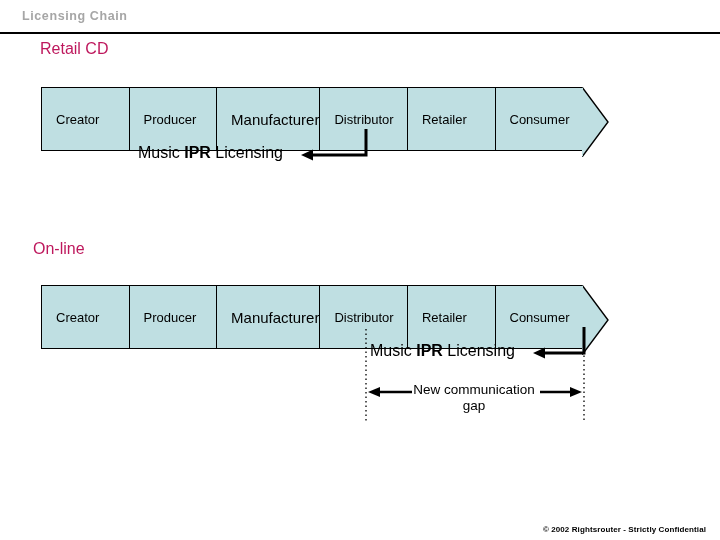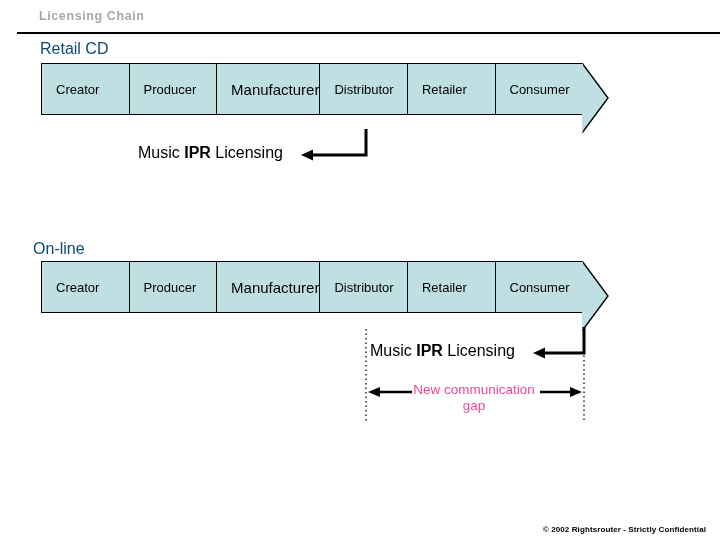--- a/index.html
+++ b/index.html
@@ -13,21 +13,21 @@
     height: 540px;
     position: relative;
     overflow: hidden;
     font-family: "Liberation Sans", sans-serif;
     color: #000000;
   }
 
   
   #slide-header {
     position: absolute;
-    left: 17px; top: 0;
+    left: 0; top: 0;
     width: 680px; height: 34px;
   }
   #header-title {
     position: absolute;
     left: 22px; top: 9px;
     font-size: 12.5px;
     font-weight: bold;
     letter-spacing: 0.6px;
     color: #a6a6a6;
     white-space: nowrap;
@@ -53,33 +53,34 @@
     position: absolute;
     left: 0; top: 32px;
     width: 720px; height: 2px;
     background: #000000;
   }
 
   
   .section-heading {
     position: absolute;
     font-size: 16px;
-    color: #0c4a6e;
+    color: #be185d;
     white-space: nowrap;
   }
   #heading-retail-cd { left: 40px; top: 40px; }
   #heading-online    { left: 33px; top: 240px; }
 
   
   .chain-row {
     position: absolute;
     left: 41px;
     width: 542px;
-    height: 52px;
+    height: 64px;
     display: flex;
+    margin-top: 24px;
   }
   #chain-row-retail { top: 63px; }
   #chain-row-online { top: 261px; }
 
   .chain-cell {
     position: relative;
     flex: 1 1 0;
     background: #bfdfe2;
     border: 1px solid #000000;
     border-right: none;
@@ -127,21 +128,21 @@
     width: 232px; height: 92px;
   }
   #gap-block svg { display: block; }
   #label-new-comm-gap {
     position: absolute;
     left: 404px; top: 382px;
     width: 140px;
     text-align: center;
     font-size: 13.5px;
     line-height: 16px;
-    color: #ec4899;
+    color: #000000;
   }
 
   
   #footer-note {
     position: absolute;
     right: 14px; bottom: 6px;
     font-size: 8px;
     font-weight: bold;
     letter-spacing: 0.1px;
     color: #000;

